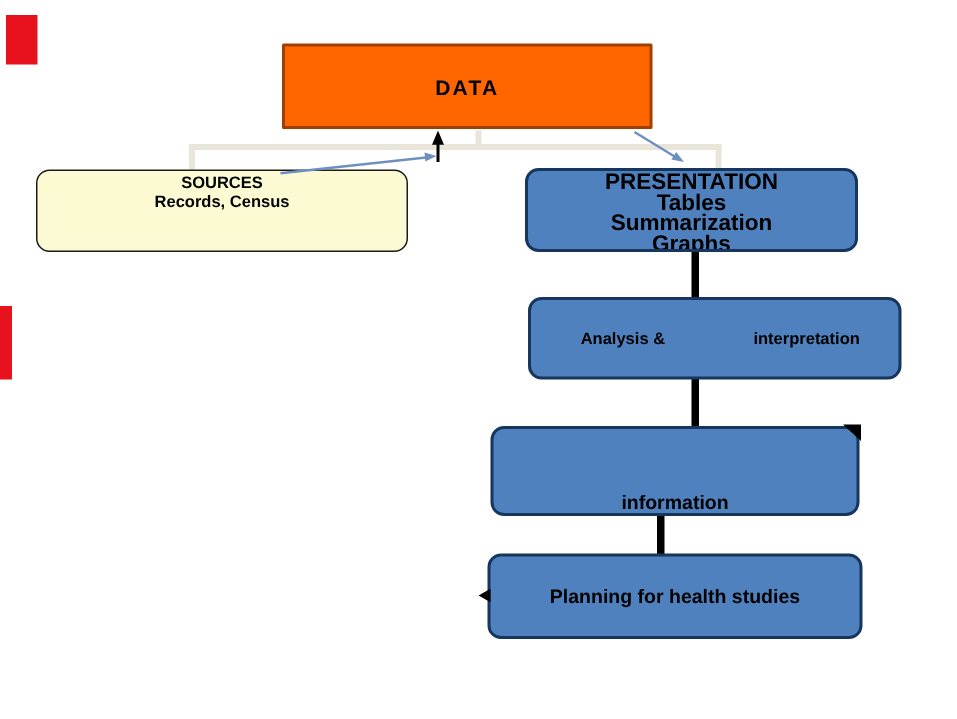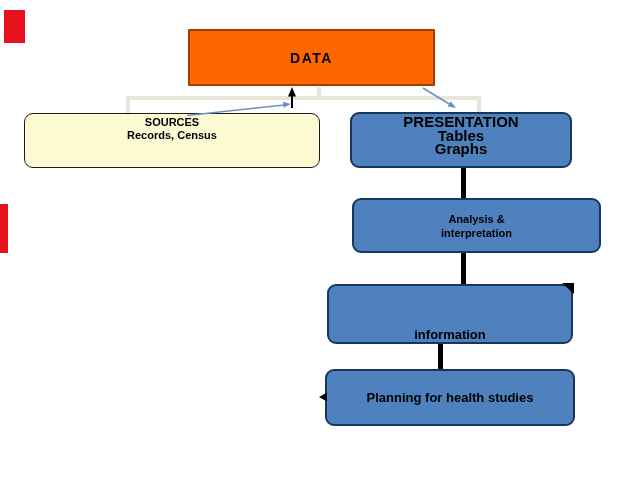--- a/index.html
+++ b/index.html
@@ -41,37 +41,37 @@
 
   .data-box {
     left: 188px; top: 29px; width: 247px; height: 57px;
     background: var(--orange-fill);
     border: 2.5px solid var(--orange-border);
     border-radius: 1px;
     display: flex; align-items: center; justify-content: center;
     font-size: 14px; letter-spacing: 1.5px;
   }
   .sources-box {
-    left: 24px; top: 113px; width: 296px; height: 55px;
+    left: 24px; top: 113px; width: 248px; height: 55px;
     background: var(--yellow-fill);
     border: 1.5px solid var(--yellow-border);
     font-size: 11px; line-height: 13.2px; padding-top: 2px;
   }
   .presentation-box {
     left: 350px; top: 112px; width: 222px; height: 56px;
     background: var(--blue-fill);
     border: 2px solid var(--blue-border);
     font-size: 15px; line-height: 13.5px; padding-top: 1px;
   }
   .analysis-box {
     left: 352px; top: 198px; width: 249px; height: 55px;
     background: var(--blue-fill);
     border: 2px solid var(--blue-border);
     font-size: 11px; line-height: 14px;
-    display: flex; flex-direction: column; align-items: center; justify-content: center;
+    display: flex; flex-direction: row; align-items: center; justify-content: center;
   }
   .information-box {
     left: 327px; top: 284px; width: 246px; height: 60px;
     background: var(--blue-fill);
     border: 2px solid var(--blue-border);
     font-size: 13px;
     display: flex; align-items: flex-end; justify-content: center;
   }
   .planning-box {
     left: 325px; top: 369px; width: 250px; height: 57px;
@@ -105,20 +105,21 @@
   </div>
 
   <div class="abs node sources-box">
     <div class="line">SOURCES</div>
     <div class="line">Records, Census</div>
   </div>
 
   <div class="abs node presentation-box">
     <div class="line">PRESENTATION</div>
     <div class="line">Tables</div>
+    <div class="line">Summarization</div>
     <div class="line">Graphs</div>
   </div>
 
   <div class="abs node analysis-box">
     <div class="line">Analysis &amp;</div>
     <div class="line">interpretation</div>
   </div>
 
   <div class="abs node information-box">
     <span>information</span>

